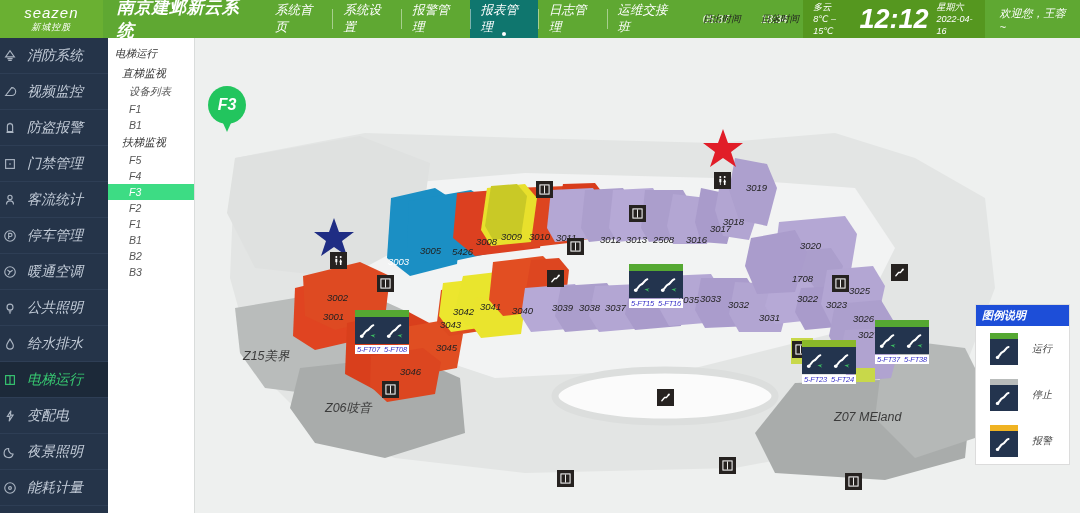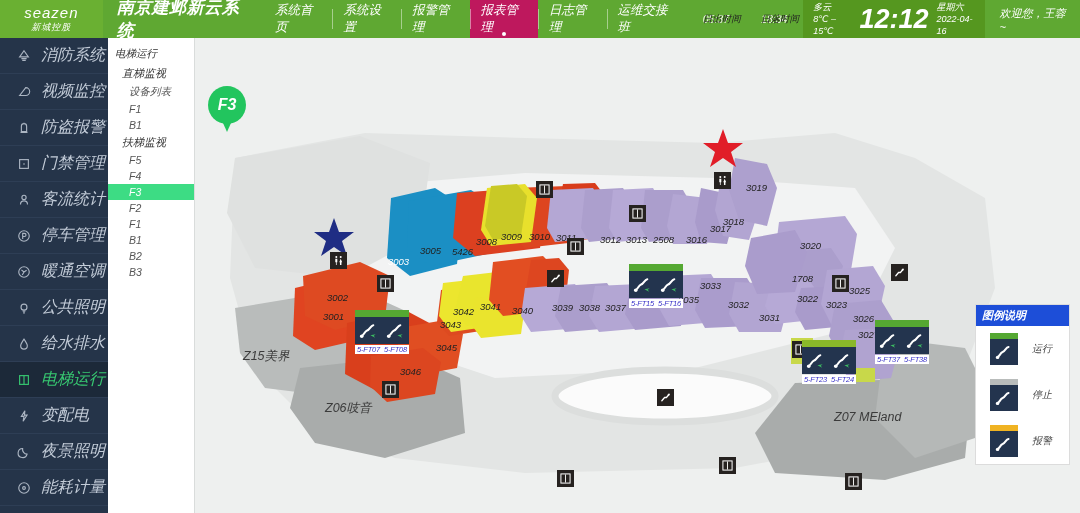--- a/index.html
+++ b/index.html
@@ -12,34 +12,34 @@
 
   
   .header { position: absolute; top:0; left:0; width:1080px; height:38px; display:flex; align-items:stretch; background:#5fa832; }
   .brand { width:108px; background:#6ab032; display:flex; flex-direction:column; align-items:center; justify-content:center; color:#fff; }
   .brand-mark { font-size:15px; letter-spacing:1px; line-height:15px; font-weight:300; }
   .brand-sub { font-size:9px; letter-spacing:1px; line-height:12px; margin-top:1px; }
   .sys-title { color:#fff; font-size:17px; font-weight:bold; padding:0 14px; display:flex; align-items:center; letter-spacing:.5px; }
   .navtabs { display:flex; align-items:stretch; }
   .navtab { position:relative; display:flex; align-items:center; padding:0 11px; font-size:12.5px; color:#fff; cursor:pointer; }
   .navtab + .navtab::before { content:""; position:absolute; left:0; top:9px; bottom:9px; width:1px; background:rgba(255,255,255,.45); }
-  .navtab.active { background:#be185d; }
+  .navtab.active { background:#0f766e; }
   .navtab.active::after { content:""; position:absolute; left:50%; bottom:2px; width:4px; height:4px; margin-left:-2px; border-radius:50%; background:#fff; }
   .hdr-right { margin-left:auto; display:flex; align-items:stretch; }
   .sun-info { display:flex; align-items:center; font-size:10.5px; color:#f0f7e8; padding:0 16px; white-space:nowrap; }
   .sun-info .lbl { margin-right:5px; }
   .clockbox { display:flex; align-items:center; background:#55971f; padding:0 10px; }
   .wx { color:#fff; font-size:9px; line-height:12px; text-align:left; padding-right:8px; }
   .clock { color:#fff; font-size:27px; font-weight:bold; letter-spacing:0px; line-height:28px; }
   .dt { color:#fff; font-size:9px; line-height:12px; padding-left:8px; }
   .welcome { display:flex; align-items:center; color:#fff; font-size:11px; padding:0 14px; }
 
   
   .sidebar { position:absolute; top:38px; left:0; width:108px; height:475px; background:#253449; }
-  .side-item { height:36px; display:flex; align-items:center; padding-left:14px; color:#c3ccd8; font-size:16px; cursor:pointer; border-bottom:1px solid #2e3e55; }
+  .side-item { height:36px; display:flex; align-items:center; color:#c3ccd8; font-size:14px; cursor:pointer; border-bottom:1px solid #2e3e55; }
   .side-item .ic { width:20px; height:16px; display:inline-flex; align-items:center; justify-content:center; margin-right:7px; opacity:.85; }
   .side-item.active { background:#1c2939; color:#37c871; }
   .side-item.active .ic { opacity:1; }
   .side-item svg { width:14px; height:14px; fill:none; stroke:currentColor; stroke-width:1.3; }
 
   
   .tree { position:absolute; top:38px; left:108px; width:87px; height:475px; background:#fff; border-right:1px solid #d9dcdb; padding-top:7px; }
   .tree-root { font-size:10.5px; color:#333; padding:2px 0 3px 7px; }
   .tree-grp { font-size:11px; color:#333; padding:2px 0 2px 14px; cursor:pointer; }
   .tree-leaf { font-size:10.5px; color:#555; padding:2px 0 2px 21px; cursor:pointer; }
@@ -351,21 +351,21 @@
     <div class="lbl" style="left:605px;top:202px">3020</div>
     <div class="lbl" style="left:597px;top:235px">1708</div>
     <div class="lbl" style="left:602px;top:255px">3022</div>
     <div class="lbl" style="left:631px;top:261px">3023</div>
     <div class="lbl" style="left:654px;top:247px">3025</div>
     <div class="lbl" style="left:658px;top:275px">3026</div>
     <div class="lbl" style="left:663px;top:291px">3027</div>
     <div class="lbl" style="left:687px;top:301px">3028</div>
     <div class="lbl" style="left:564px;top:274px">3031</div>
     <div class="lbl" style="left:533px;top:261px">3032</div>
-    <div class="lbl" style="left:505px;top:242px">3033</div>
+    <div class="lbl" style="left:505px;top:255px">3033</div>
     <div class="lbl" style="left:483px;top:256px">3035</div>
     <div class="lbl" style="left:410px;top:264px">3037</div>
     <div class="lbl" style="left:384px;top:264px">3038</div>
     <div class="lbl" style="left:357px;top:264px">3039</div>
     <div class="lbl" style="left:317px;top:267px">3040</div>
     <div class="lbl" style="left:285px;top:263px">3041</div>
     <div class="lbl" style="left:258px;top:268px">3042</div>
     <div class="lbl" style="left:245px;top:281px">3043</div>
     <div class="lbl" style="left:241px;top:304px">3045</div>
     <div class="lbl" style="left:205px;top:328px">3046</div>

